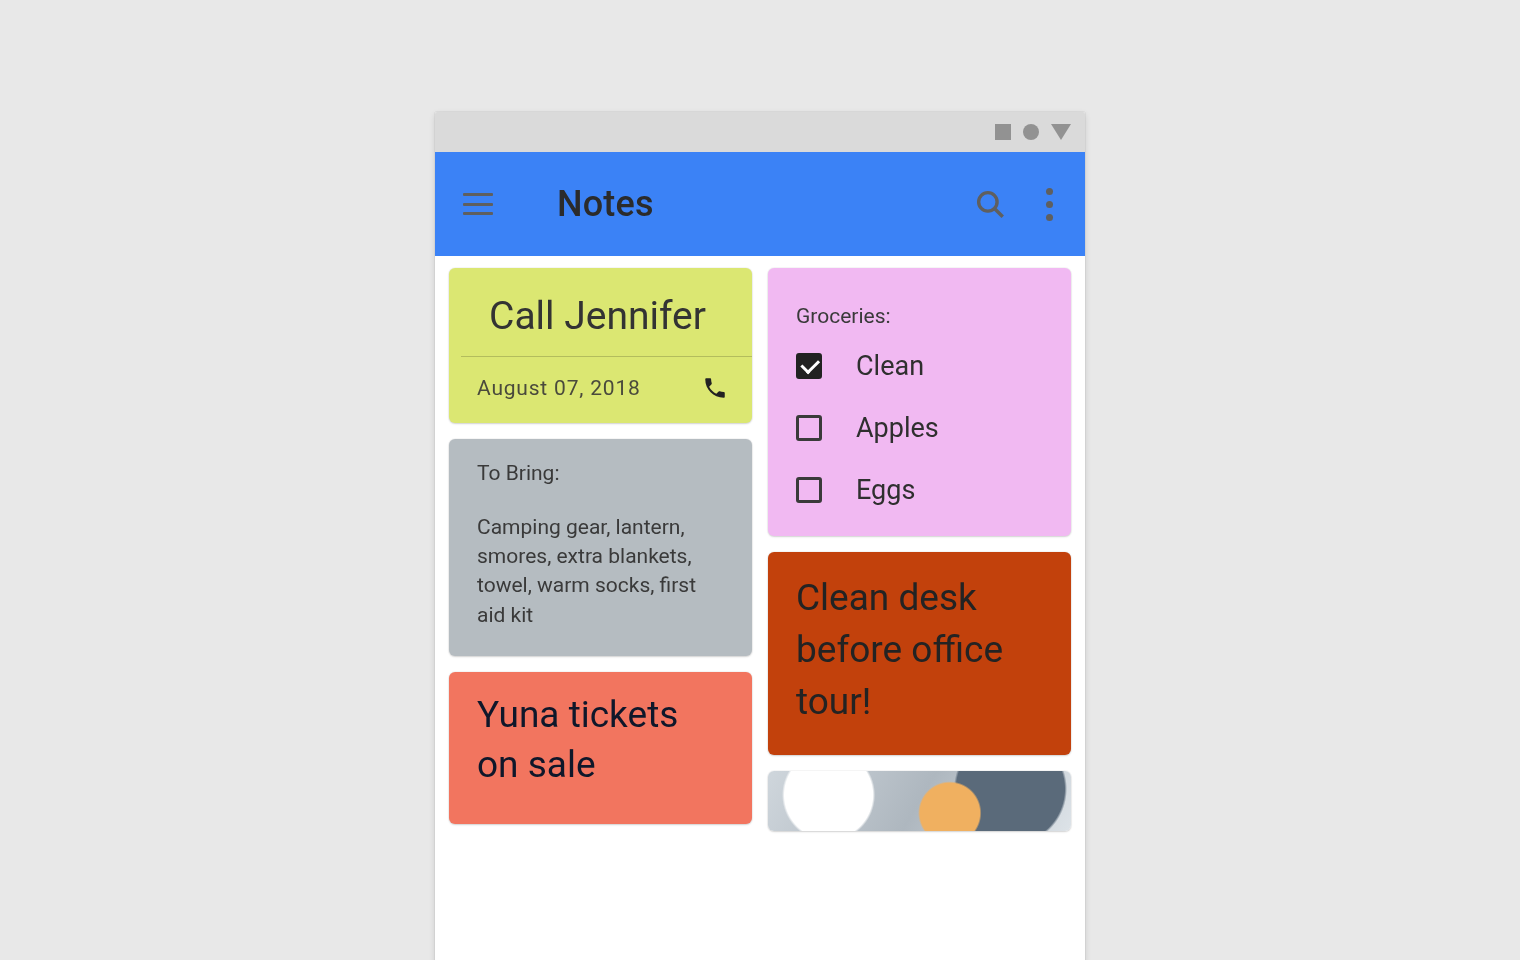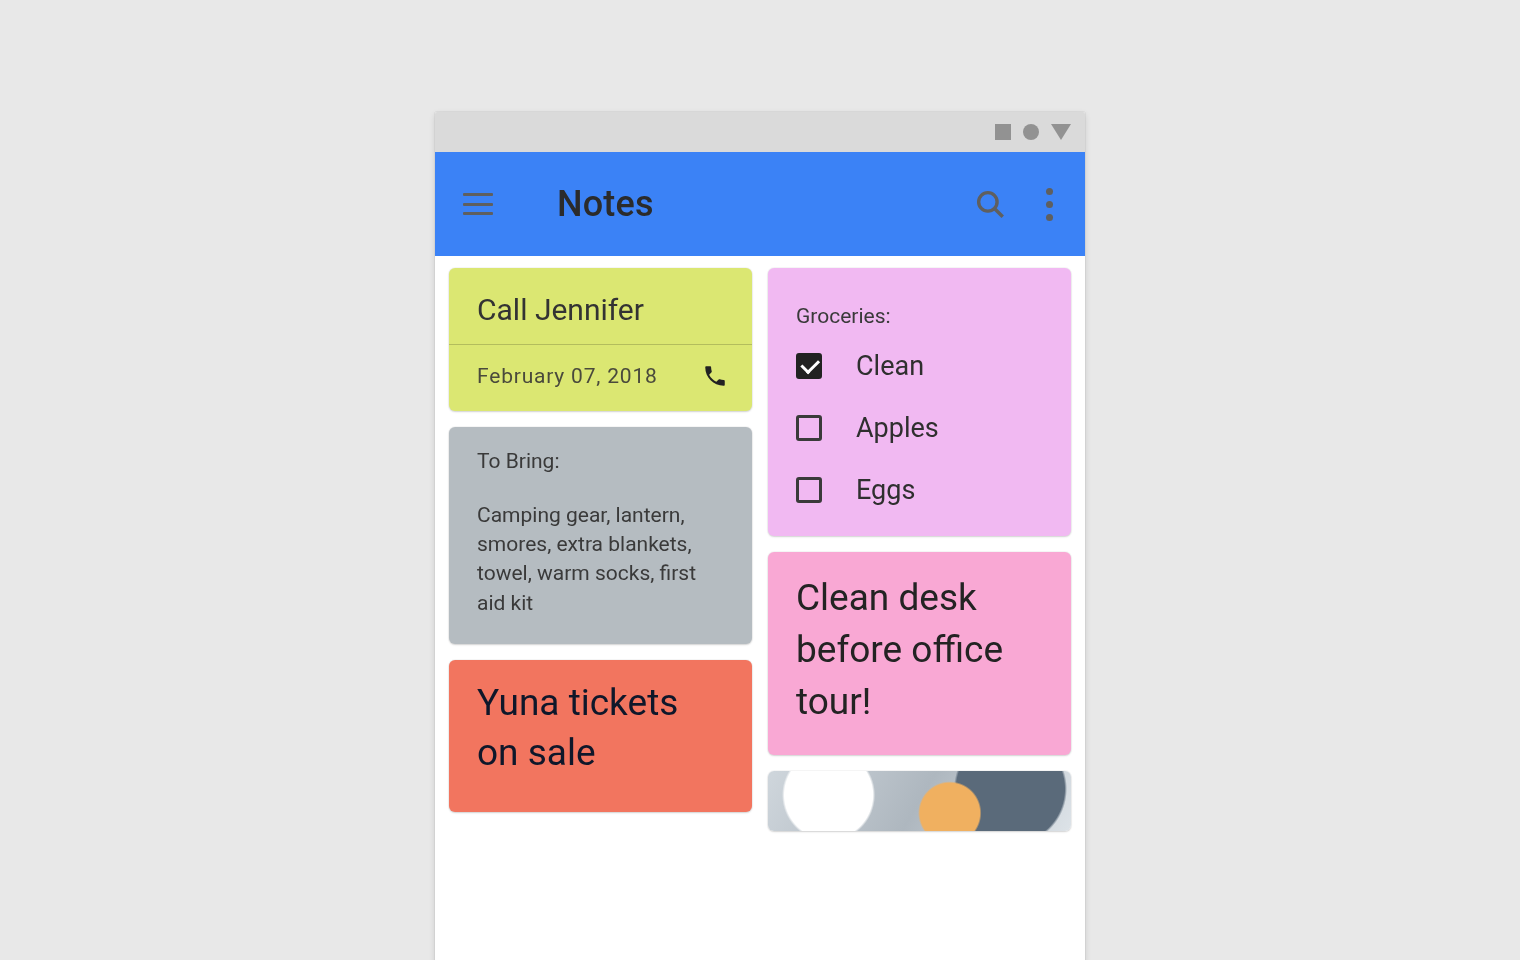--- a/index.html
+++ b/index.html
@@ -88,26 +88,27 @@
     font-size: 24px;
     color: #2f2f2f;
     cursor: pointer;
   }
 
   .card-call {
     background: #dbe772;
     padding: 0;
   }
   .card-call .call-title {
-    font-size: 30px;
+    font-size: 39px;
     line-height: 1.35;
     font-weight: 400;
     padding: 22px 28px 13px 28px;
     border-bottom: 1px solid rgba(0,0,0,0.18);
     color: #333;
+    margin-left: 12px;
   }
   .card-call .call-footer {
     display: flex; align-items: center; justify-content: space-between;
     padding: 18px 24px 22px 28px;
   }
   .card-call .call-date {
     font-size: 21px;
     letter-spacing: 0.8px;
     color: #4a4a3c;
   }
@@ -163,21 +164,21 @@
   .checkbox.checked::after {
     content: "";
     width: 8px; height: 14px;
     border: solid #fff;
     border-width: 0 3px 3px 0;
     transform: rotate(45deg) translate(-1px,-2px);
   }
   .grocery-label { font-size: 27px; color: #2f2f2f; }
 
   .card-clean {
-    background: #f9a8d4;
+    background: #c2410c;
     padding: 20px 40px 28px 28px;
   }
   .card-clean .big {
     font-size: 37px;
     line-height: 1.4;
     color: #232323;
   }
 
   .card-photo {
     height: 60px;
@@ -221,21 +222,21 @@
     </div>
   </div>
 
   <div class="notes-area">
 
     <div class="col">
 
       <div class="card card-call">
         <div class="call-title">Call Jennifer</div>
         <div class="call-footer">
-          <div class="call-date">February 07, 2018</div>
+          <div class="call-date">August 07, 2018</div>
           <div class="phone-icon">
             <svg viewBox="0 0 24 24" fill="#222">
               <path d="M6.6 10.8c1.4 2.8 3.8 5.1 6.6 6.6l2.2-2.2c.3-.3.7-.4 1-.2 1.1.4 2.3.6 3.6.6.6 0 1 .4 1 1V20c0 .6-.4 1-1 1C10.6 21 3 13.4 3 4c0-.6.4-1 1-1h3.4c.6 0 1 .4 1 1 0 1.2.2 2.4.6 3.6.1.4 0 .8-.2 1L6.6 10.8z"></path>
             </svg>
           </div>
         </div>
       </div>
 
       <div class="card card-list">
         <div class="list-heading">To Bring:</div>

